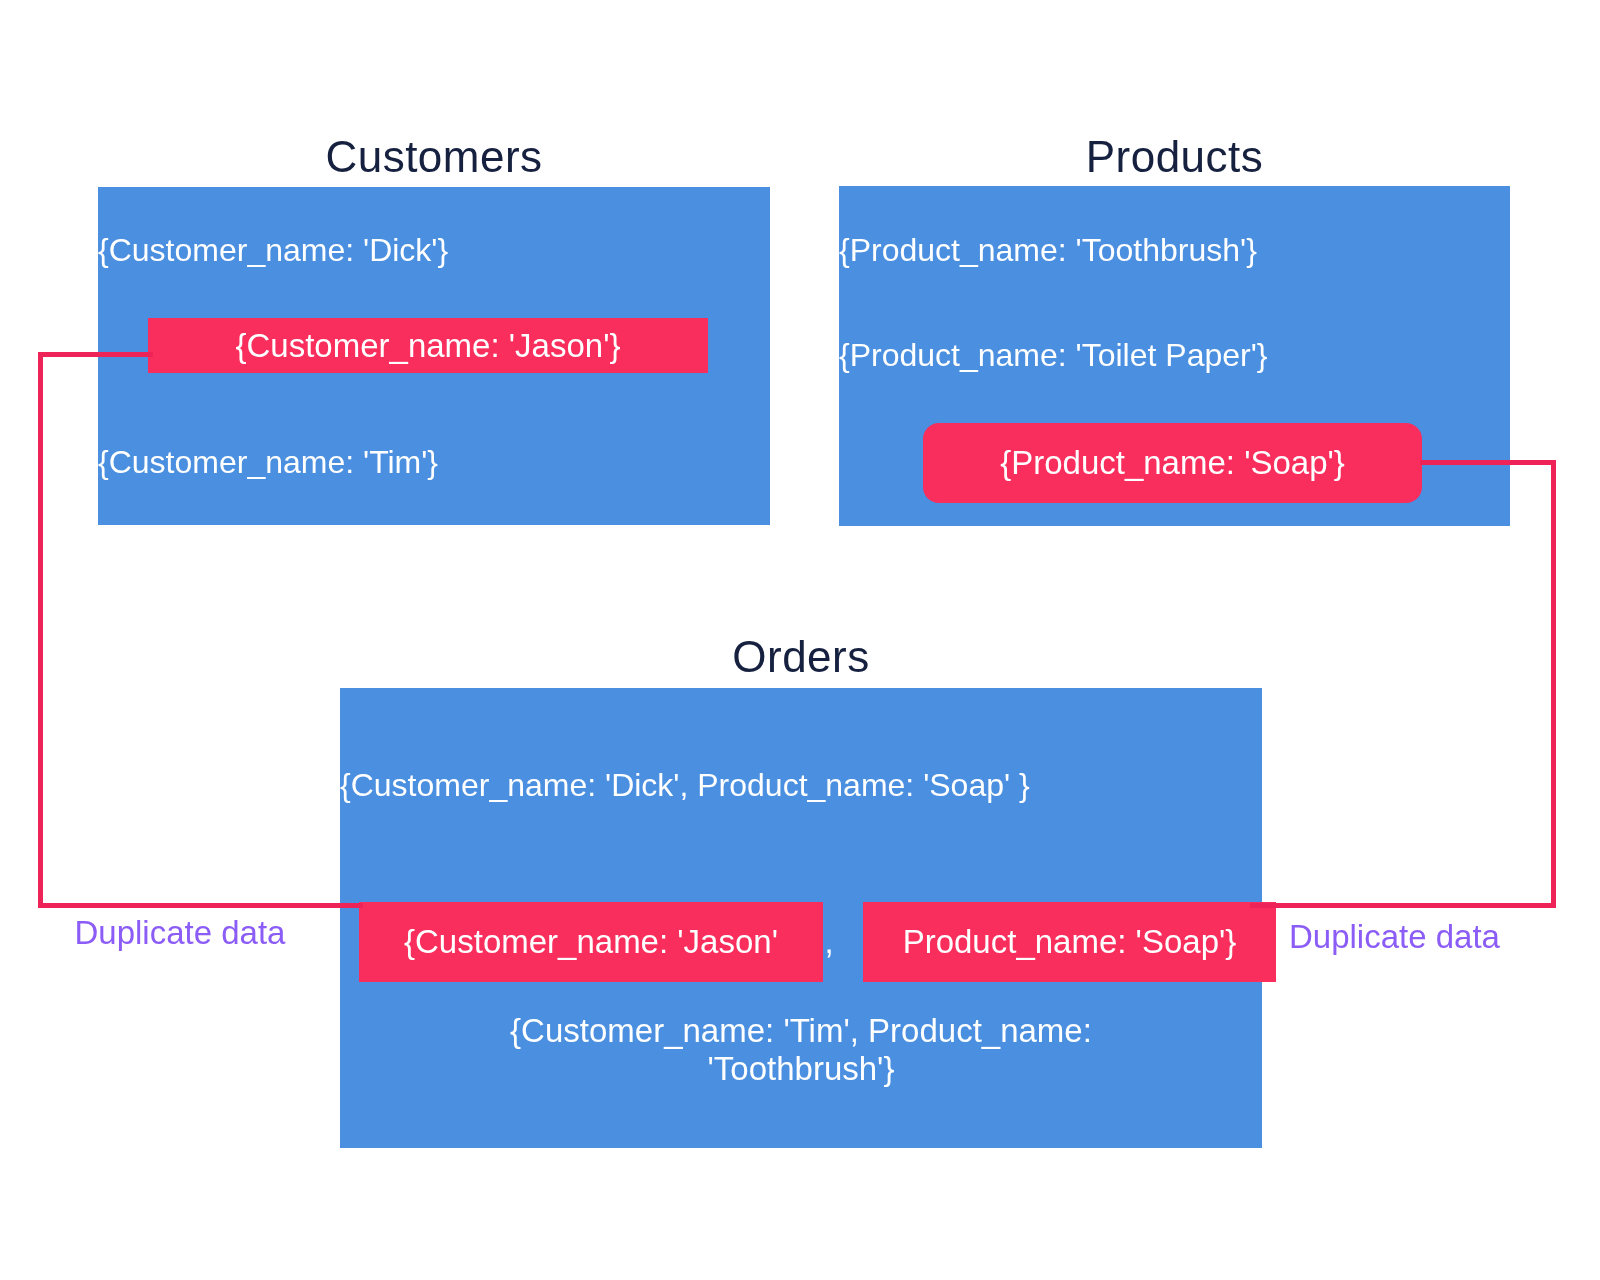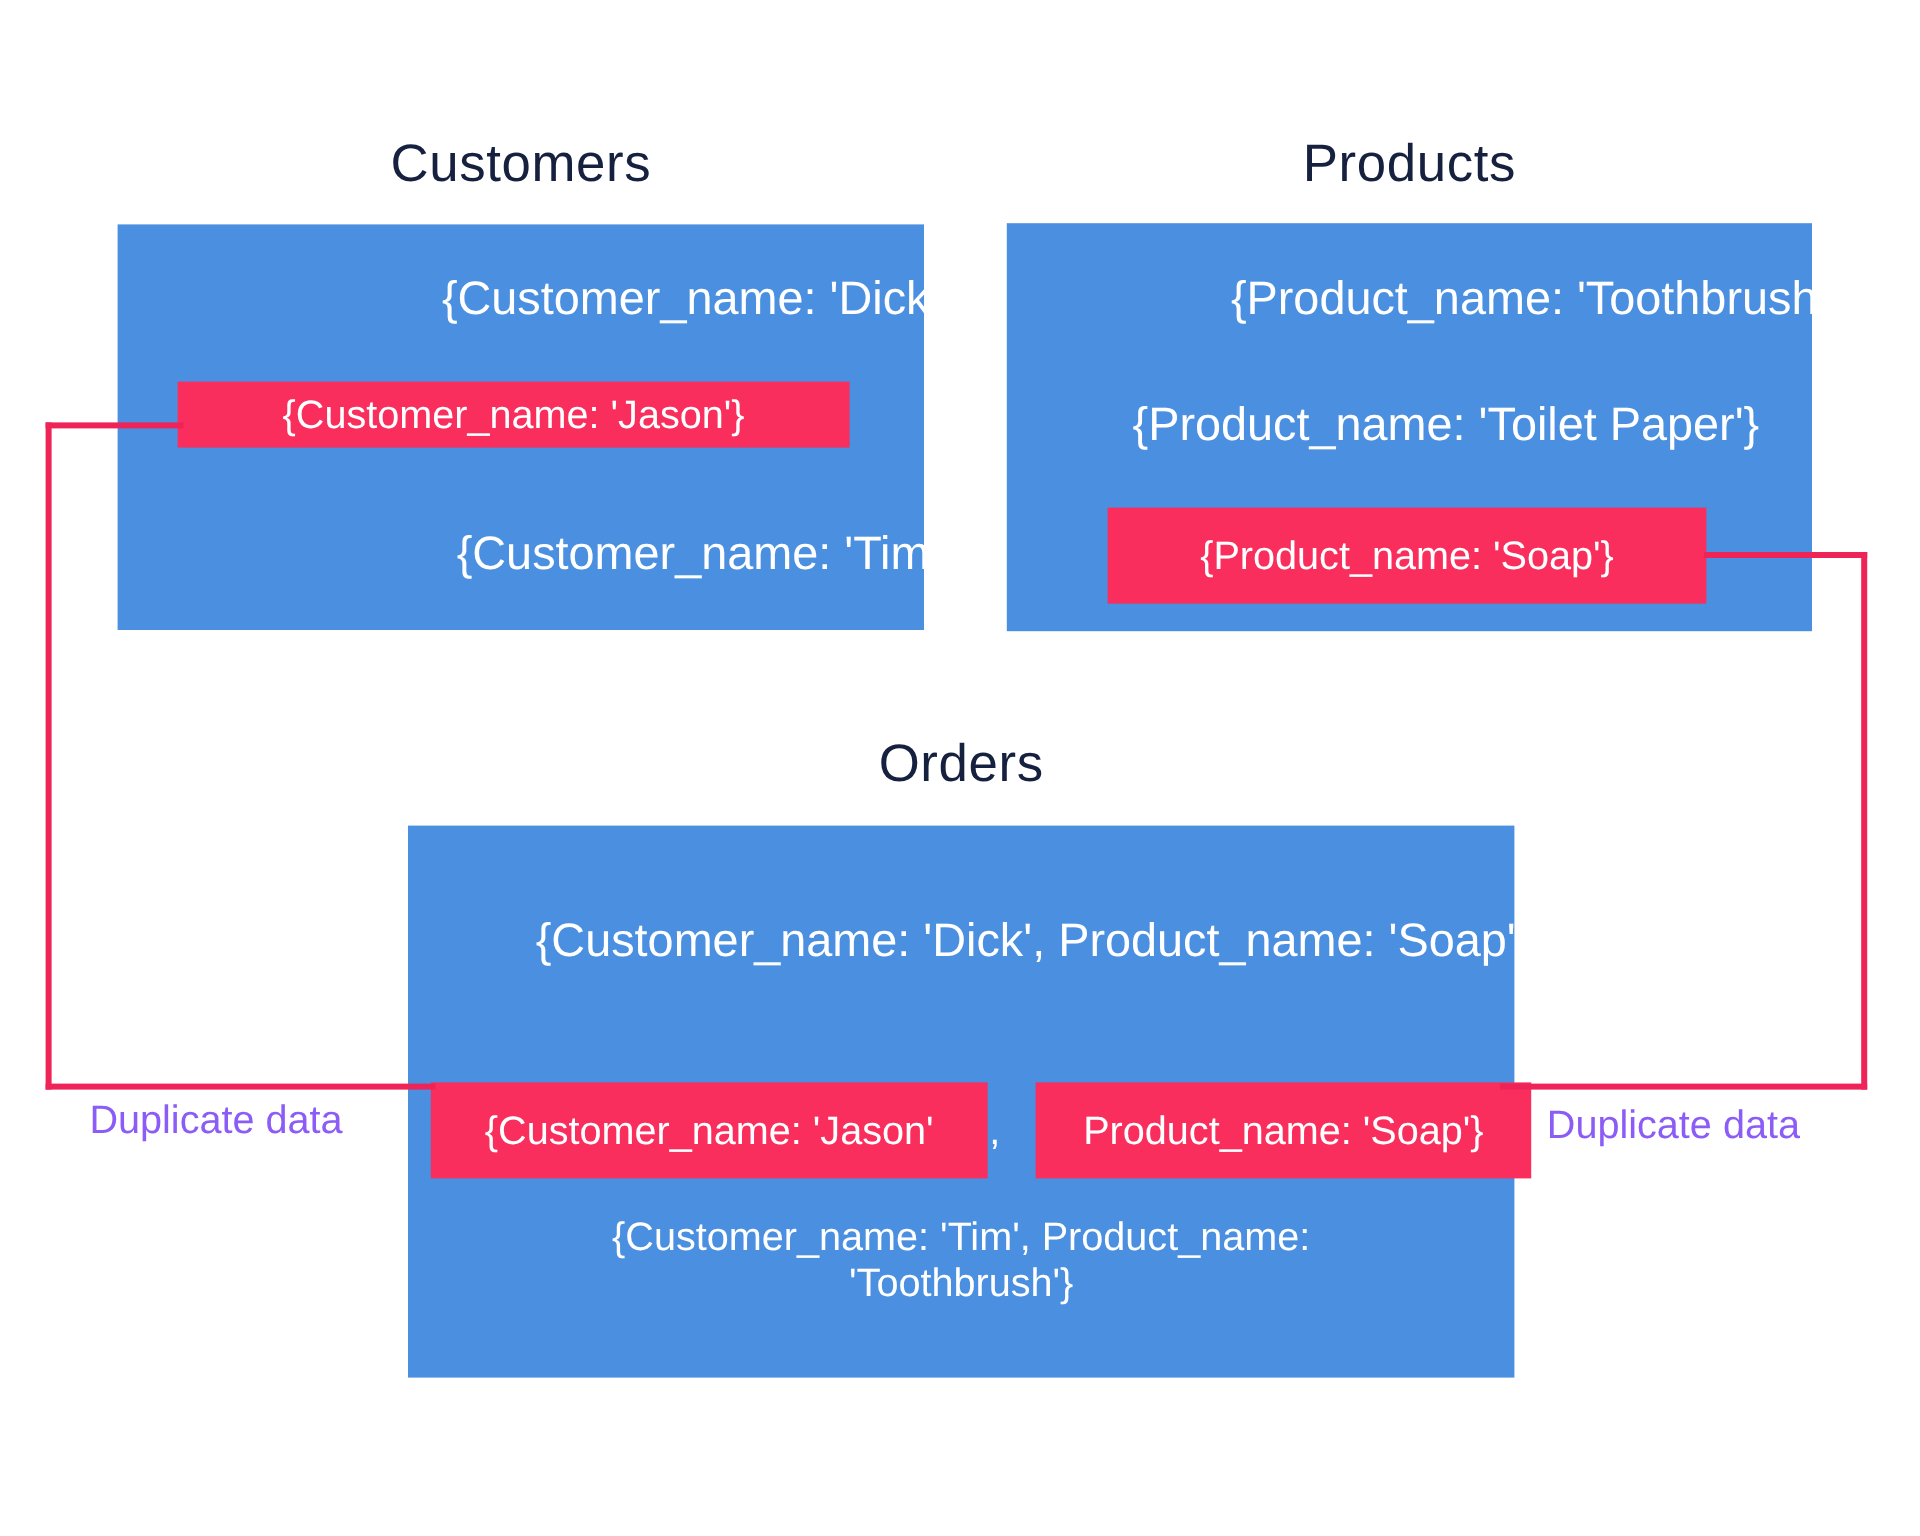--- a/index.html
+++ b/index.html
@@ -13,30 +13,30 @@
     overflow: hidden;
   }
   .table-title {
     position: absolute;
     color: #16203f;
     font-size: 44px;
     font-weight: 500;
     text-align: center;
     letter-spacing: 0.5px;
     white-space: nowrap;
+    margin-top: 20px;
   }
   .box { position: absolute; background: #4a8fe0; }
   .record {
     position: absolute;
     color: #ffffff;
-    font-size: 39px;
+    font-size: 32px;
     line-height: 44px;
-    text-align: right;
+    text-align: left;
     white-space: nowrap;
-    margin-left: 25px;
   }
   .hl {
     position: absolute;
     background: #f92e5d;
     color: #ffffff;
     font-size: 33px;
     display: flex;
     align-items: center;
     justify-content: center;
     white-space: nowrap;
@@ -78,21 +78,21 @@
   #b-ord  { left: 340px; top: 688px; width: 922px; height: 460px; }
 
   
   #c-r1 { left: 0;    top: 41px;  width: 672px; }
   #c-r2 { left: 50px; top: 131px; width: 560px; height: 55px; }
   #c-r3 { left: 0;    top: 253px; width: 672px; }
 
   
   #p-r1 { left: 0;    top: 42px;  width: 671px; }
   #p-r2 { left: 0;    top: 147px; width: 602px; }
-  #p-r3 { left: 84px; top: 237px; width: 499px; height: 80px; }
+  #p-r3 { left: 84px; top: 237px; width: 499px; height: 80px; border-radius: 16px; }
 
   
   #o-r1 { left: 0; top: 75px;  width: 922px; }
   #o-r2 { left: 0; top: 177px; width: 922px; height: 80px; }
   #o-r2a    { left: 19px;  top: 0; width: 464px; height: 80px; }
   #o-comma  { left: 479px; top: 0; width: 20px;  height: 80px; }
   #o-r2b    { left: 523px; top: 0; width: 413px; height: 80px; }
   #o-r3 { left: 0; top: 287px; width: 922px; }
 
   

